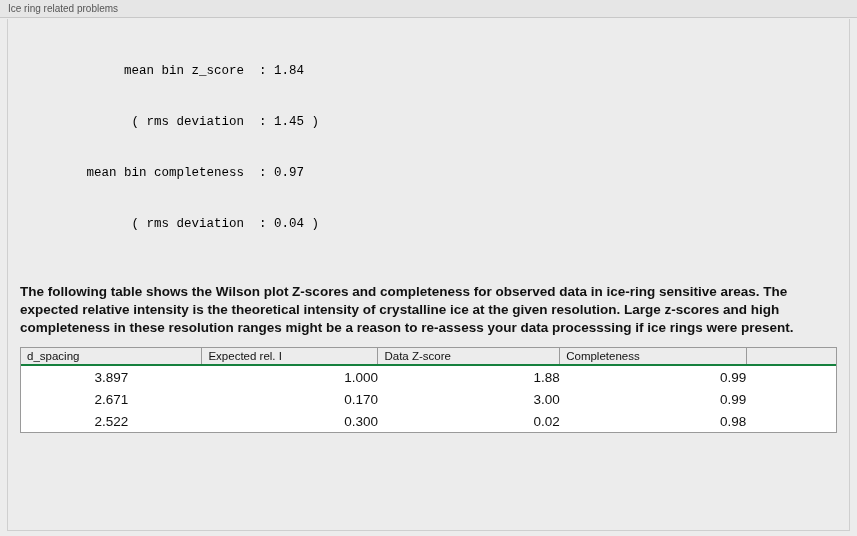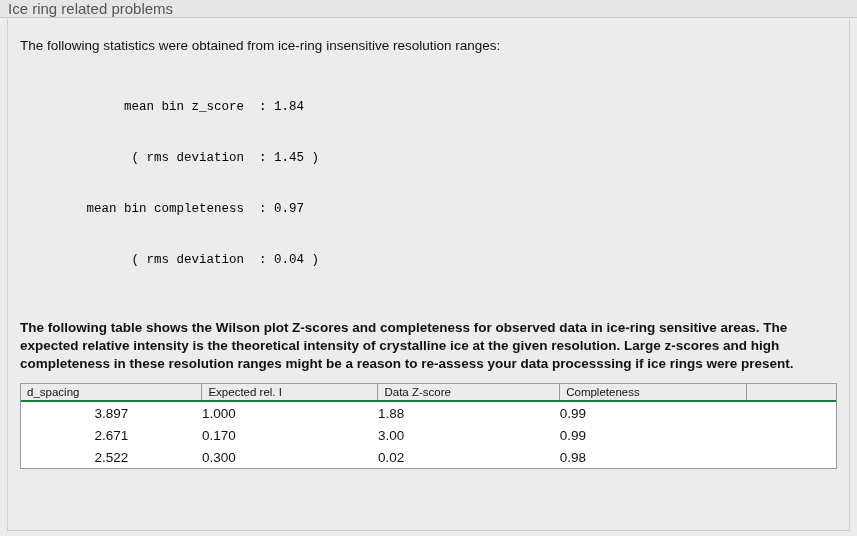--- a/index.html
+++ b/index.html
@@ -24,21 +24,21 @@
   .titlebar {
     height: 18px;
     background: #e6e6e6;
     border-bottom: 1px solid #c8c8c8;
     display: flex;
     align-items: center;
     padding-left: 8px;
     box-sizing: border-box;
   }
   .titlebar-text {
-    font-size: 15px;
+    font-size: 10px;
     color: #555;
     line-height: 18px;
   }
   .content {
     position: absolute;
     top: 19px;
     left: 7px;
     right: 7px;
     bottom: 5px;
     background: #ececec;
@@ -103,21 +103,21 @@
     padding: 2px 0 2px 6px;
     color: #111;
     height: 15px;
     box-sizing: border-box;
   }
   table.grid th:last-child {
     border-right: none;
   }
   table.grid td {
     font-size: 13.5px;
-    text-align: left;
+    text-align: right;
     padding: 1px 0;
     height: 20px;
     background: #fff;
     color: #111;
   }
   table.grid td.first {
     text-align: center;
   }
   .col-a { width: 22.2%; }
   .col-b { width: 21.6%; margin-left: 8px; }
@@ -129,21 +129,20 @@
 <body>
 
 <div class="window">
 
   <div class="titlebar">
     <span class="titlebar-text">Ice ring related problems</span>
   </div>
 
   <div class="content">
 
-    <p class="para intro">The following statistics were obtained from ice-ring insensitive resolution ranges:</p>
 
     <div class="stats">
       <span class="stat-row"><span class="stat-label">mean bin z_score</span>  <span class="stat-value">: 1.84</span></span>
       <span class="stat-row"><span class="stat-label">( rms deviation</span>  <span class="stat-value">: 1.45 )</span></span>
       <span class="stat-row"><span class="stat-label">mean bin completeness</span>  <span class="stat-value">: 0.97</span></span>
       <span class="stat-row"><span class="stat-label">( rms deviation</span>  <span class="stat-value">: 0.04 )</span></span>
     </div>
 
     <p class="para desc">The following table shows the Wilson plot Z-scores and completeness for observed data in ice-ring sensitive areas. The expected relative intensity is the theoretical intensity of crystalline ice at the given resolution. Large z-scores and high completeness in these resolution ranges might be a reason to re-assess your data processsing if ice rings were present.</p>
 

